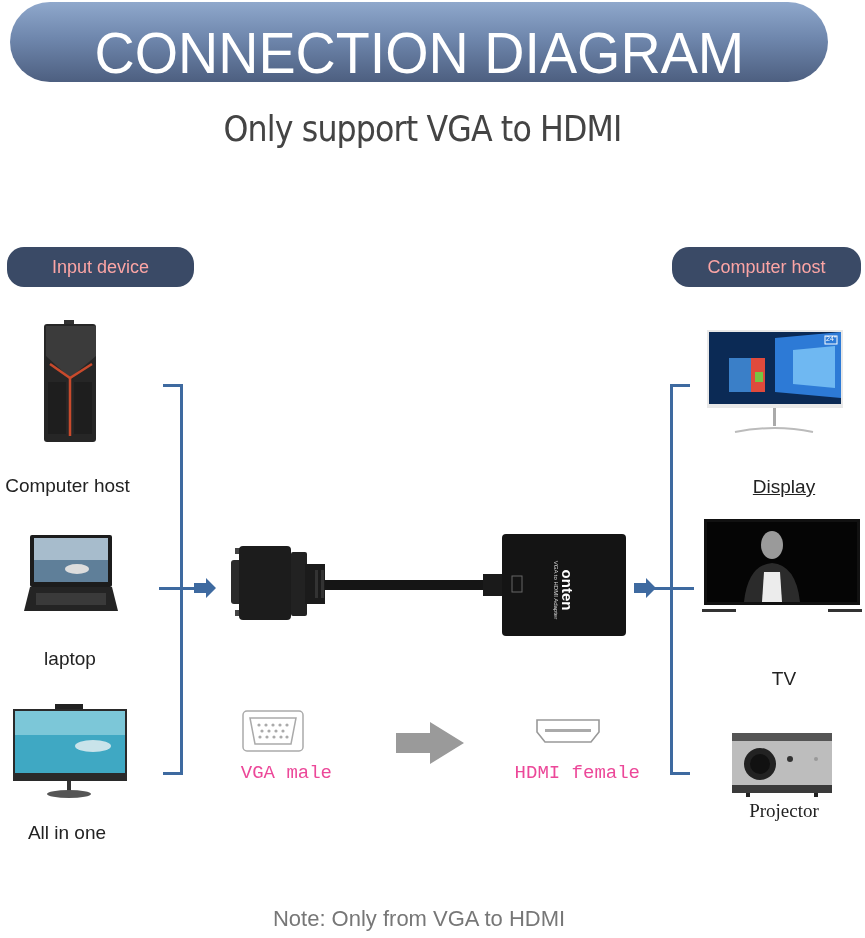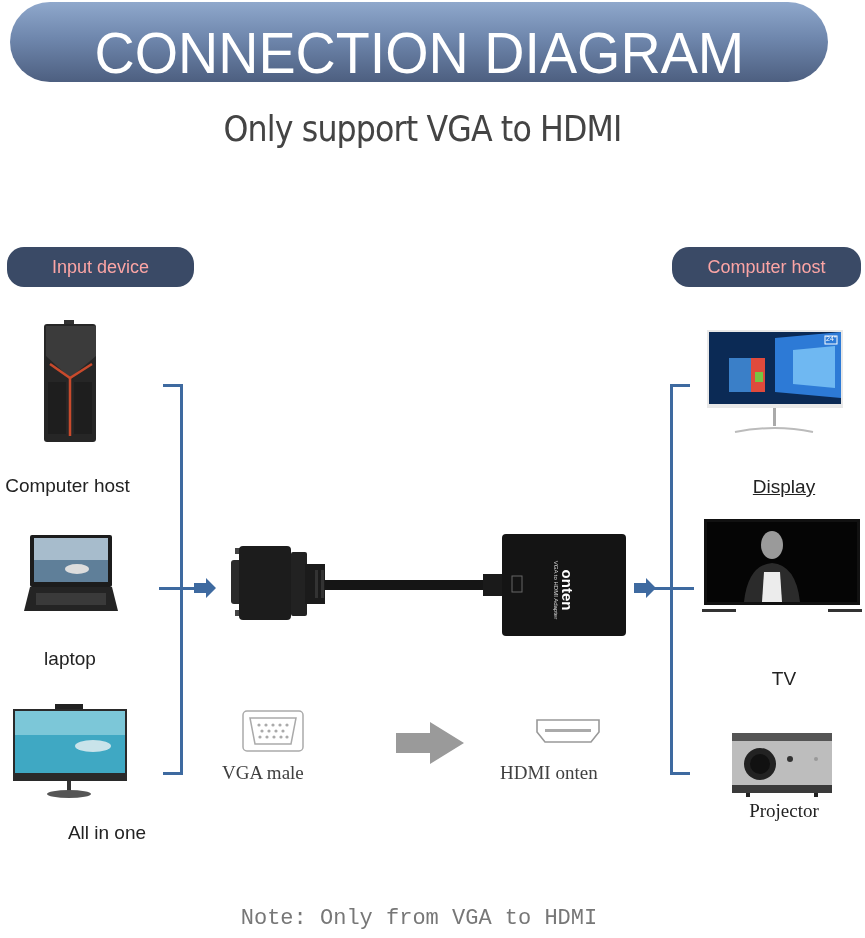--- a/index.html
+++ b/index.html
@@ -7,22 +7,22 @@
   .abs{position:absolute;}
   .title-pill{left:10px;top:2px;width:818px;height:80px;border-radius:40px;
     background:linear-gradient(#8fa8cc 0%,#6f87ad 45%,#4d5f80 100%);
     display:flex;align-items:flex-end;justify-content:center;}
   .title-text{color:#fff;font-size:58px;letter-spacing:0px;font-family:"Liberation Sans",sans-serif;line-height:1;transform:scaleX(0.96);}
   .subtitle{left:0;width:845px;top:108px;text-align:center;font-size:36px;color:#444;font-family:"DejaVu Sans",sans-serif;letter-spacing:-1px;transform:scaleX(0.88);}
   .pill{height:40px;border-radius:17px;background:#3a4a66;color:#fca5a5;font-size:18px;display:flex;align-items:center;justify-content:center;}
   .pill-left{left:7px;top:247px;width:187px;}
   .pill-right{left:672px;top:247px;width:189px;}
   .label{font-size:19px;color:#222;text-align:center;}
-  .gray-label{font-size:19px;color:#404040;font-family:Liberation Serif, serif;text-align:left;}
-  .note{left:0;width:838px;top:906px;text-align:center;font-size:22px;color:#777;font-family:Liberation Mono, monospace;}
+  .gray-label{font-size:19px;color:#ec4899;font-family:Liberation Mono, monospace;text-align:right;}
+  .note{left:0;width:838px;top:906px;text-align:center;font-size:22px;color:#777;font-family:Liberation Sans, sans-serif;}
   .line{background:#3e6aa0;}
 </style>
 </head>
 <body>
 
 <div class="abs title-pill">
   <span class="title-text">CONNECTION DIAGRAM</span>
 </div>
 <div class="abs subtitle">Only support VGA to HDMI</div>
 
@@ -58,21 +58,21 @@
   <svg width="118" height="98" viewBox="0 0 118 98">
     <rect x="44" y="2" width="28" height="6" fill="#222"></rect>
     <rect x="2" y="7" width="114" height="72" fill="#2a2a2a"></rect>
     <rect x="4" y="9" width="110" height="62" fill="#3fa8c3"></rect>
     <rect x="4" y="9" width="110" height="24" fill="#7cc7d8"></rect>
     <ellipse cx="82" cy="44" rx="18" ry="6" fill="#c9e3ea"></ellipse>
     <rect x="56" y="79" width="4" height="10" fill="#333"></rect>
     <ellipse cx="58" cy="92" rx="22" ry="4" fill="#555"></ellipse>
   </svg>
 </div>
-<div class="abs label" style="left:0;top:822px;width:134px;padding-left:40px;">All in one</div>
+<div class="abs label" style="left:0;top:822px;width:134px;">All in one</div>
 
 <div class="abs line" style="left:163px;top:384px;width:20px;height:3px;"></div>
 <div class="abs line" style="left:180px;top:384px;width:3px;height:391px;"></div>
 <div class="abs line" style="left:163px;top:772px;width:20px;height:3px;"></div>
 <div class="abs line" style="left:159px;top:587px;width:36px;height:3px;"></div>
 <div class="abs" style="left:194px;top:578px;width:24px;height:20px;">
   <svg width="24" height="20" viewBox="0 0 24 20">
       <polygon points="0,5 12,5 12,0 22,10 12,20 12,15 0,15" fill="#3e6aa0"></polygon>
     </svg>
 </div>
@@ -185,15 +185,15 @@
       <polygon points="0,11 34,11 34,0 68,21 34,42 34,31 0,31" fill="#9a9a9a"></polygon>
     </svg>
 </div>
 
 <div class="abs" style="left:535px;top:718px;width:66px;height:26px;">
   <svg width="66" height="26" viewBox="0 0 66 26">
     <path d="M2,2 L64,2 L64,14 L56,24 L10,24 L2,14 Z" fill="none" stroke="#999" stroke-width="1.6"></path>
     <rect x="10" y="11" width="46" height="3" fill="#aaa"></rect>
   </svg>
 </div>
-<div class="abs gray-label" style="left:500px;top:762px;width:140px;">HDMI onten</div>
+<div class="abs gray-label" style="left:500px;top:762px;width:140px;">HDMI female</div>
 
 <div class="abs note">Note: Only from VGA to HDMI</div>
 
 </body></html>

